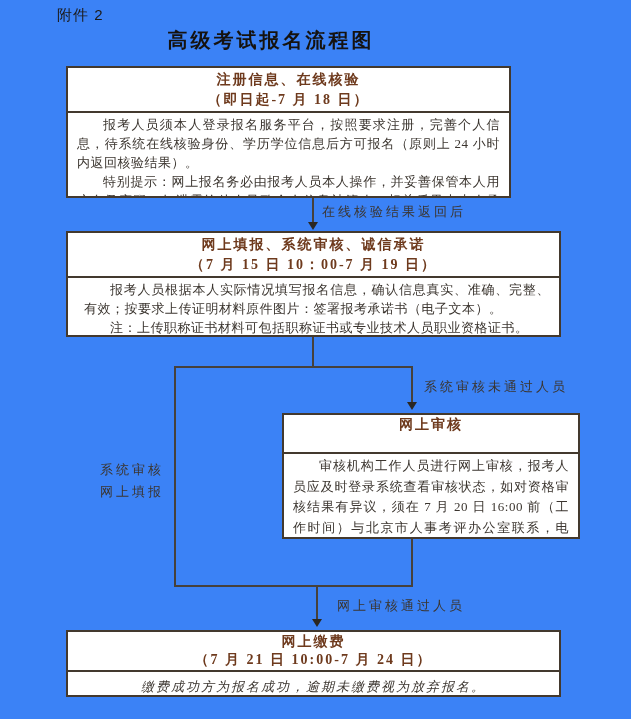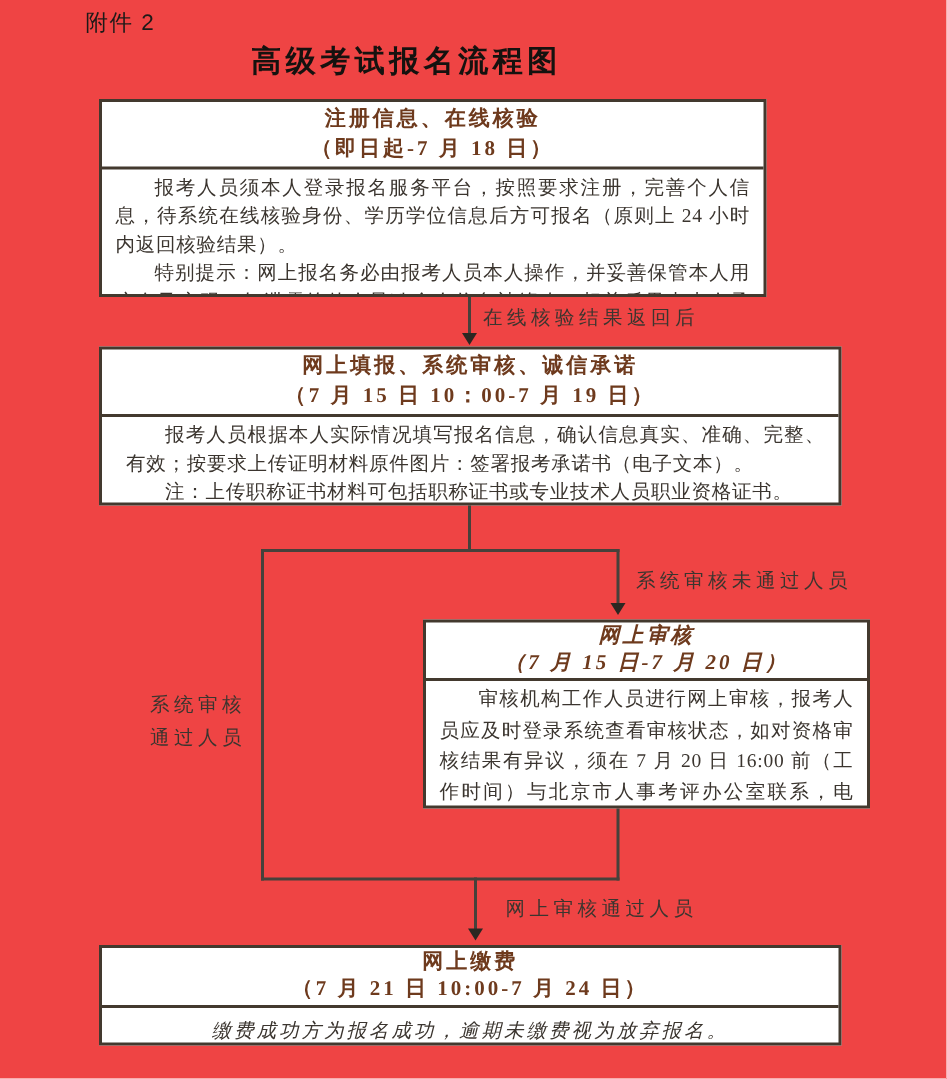--- a/index.html
+++ b/index.html
@@ -1,18 +1,18 @@
 <!DOCTYPE html>
 <html><head>
 <meta charset="utf-8">
 <style>
   html,body{margin:0;padding:0;background:#ffffff;}
   *{box-sizing:border-box;}
   .canvas{
-    position:relative;width:631px;height:719px;background:#ef4444;overflow:hidden;
+    position:relative;width:631px;height:719px;background:#3b82f6;overflow:hidden;
     font-family:"Liberation Serif","DejaVu Serif",serif;
     color:#3b352f;
   }
   .attachment{
     position:absolute;left:57px;top:6px;font-size:15px;color:#1c1a18;
     font-family:"Liberation Sans","DejaVu Sans",sans-serif;letter-spacing:1px;
   }
   .title{
     position:absolute;left:0;top:27px;width:542px;text-align:center;
     font-size:20px;font-weight:bold;color:#15120f;letter-spacing:3px;
@@ -34,21 +34,21 @@
   .b1{left:66px;top:66px;width:445px;height:132px;}
   .b1 .fbox-header{height:45px;padding-top:2px;}
   .b1 .fbox-body{height:83px;}
   
   .b2{left:66px;top:231px;width:495px;height:106px;}
   .b2 .fbox-header{height:45px;padding-top:2px;}
   .b2 .fbox-body{height:57px;padding-left:16px;}
   
   .b3{left:282px;top:413px;width:298px;height:126px;}
   .b3 .fbox-header{height:39px;padding-top:1px;}
-  .b3 .fbox-header div{line-height:18px;font-style:italic;}
+  .b3 .fbox-header div{line-height:18px;}
   .b3 .fbox-body{height:83px;line-height:20.5px;}
   
   .b4{left:66px;top:630px;width:495px;height:67px;}
   .b4 .fbox-header{height:40px;padding-top:1px;}
   .b4 .fbox-header div{line-height:18px;}
   .b4 .fbox-body{height:33px;padding-top:5px;font-style:italic;}
   .b4 .fbox-body p{text-indent:0;text-align:center;letter-spacing:2px;}
   
   .vline,.hline{position:absolute;background:#46413b;}
   .vline{width:2px;}
@@ -103,27 +103,26 @@
   <div class="vline" style="left:312px;top:337px;height:30px;"></div>
   <div class="hline" style="left:174px;top:366px;width:239px;"></div>
 
   <div class="vline" style="left:411px;top:366px;height:37px;"></div>
   <div class="ah" style="left:407px;top:402px;"></div>
   <div class="edge-label" style="left:424px;top:378px;">系统审核未通过人员</div>
 
   <div class="vline" style="left:174px;top:366px;height:221px;"></div>
   <div class="edge-label-2line" style="left:96px;top:459px;">
     <div>系统审核</div>
-    <div>通过人员</div>
+    <div>网上填报</div>
   </div>
 
   <div class="fbox b3">
     <div class="fbox-header">
       <div>网上审核</div>
-      <div>（7 月 15 日-7 月 20 日）</div>
     </div>
     <div class="fbox-body">
       <p>审核机构工作人员进行网上审核，报考人员应及时登录系统查看审核状态，如对资格审核结果有异议，须在 7 月 20 日 16:00 前（工作时间）与北京市人事考评办公室联系，电话：63959007。</p>
     </div>
   </div>
 
   <div class="vline" style="left:411px;top:539px;height:48px;"></div>
   <div class="hline" style="left:174px;top:585px;width:239px;"></div>
 
   <div class="vline" style="left:316px;top:585px;height:35px;"></div>

